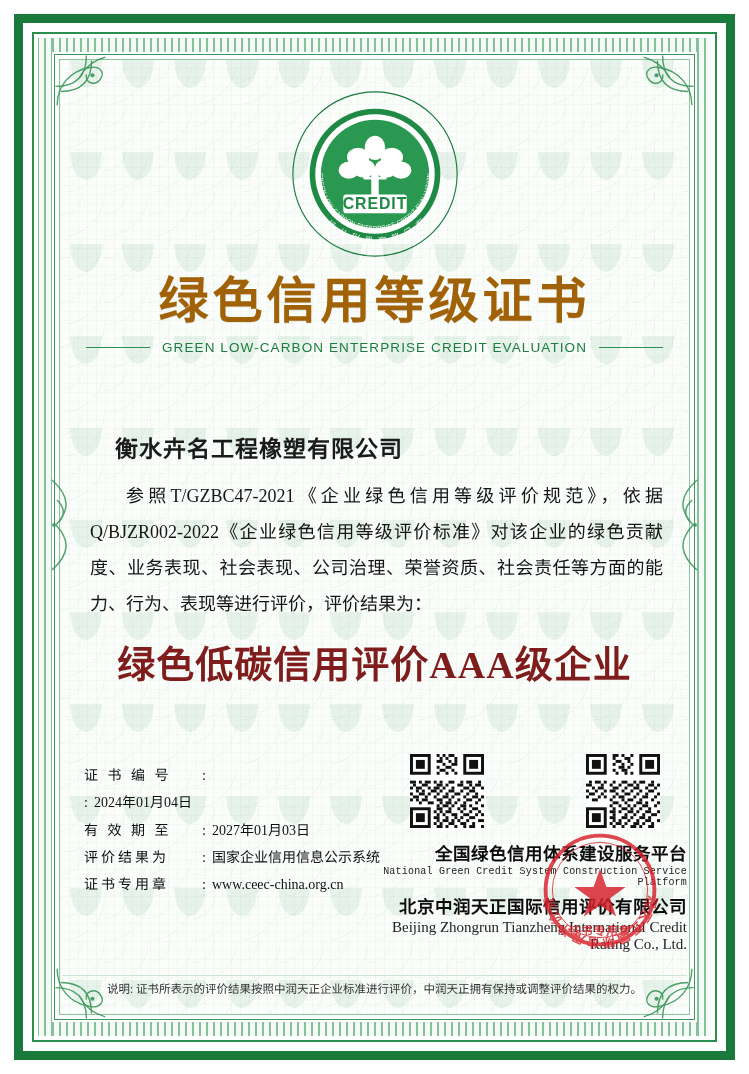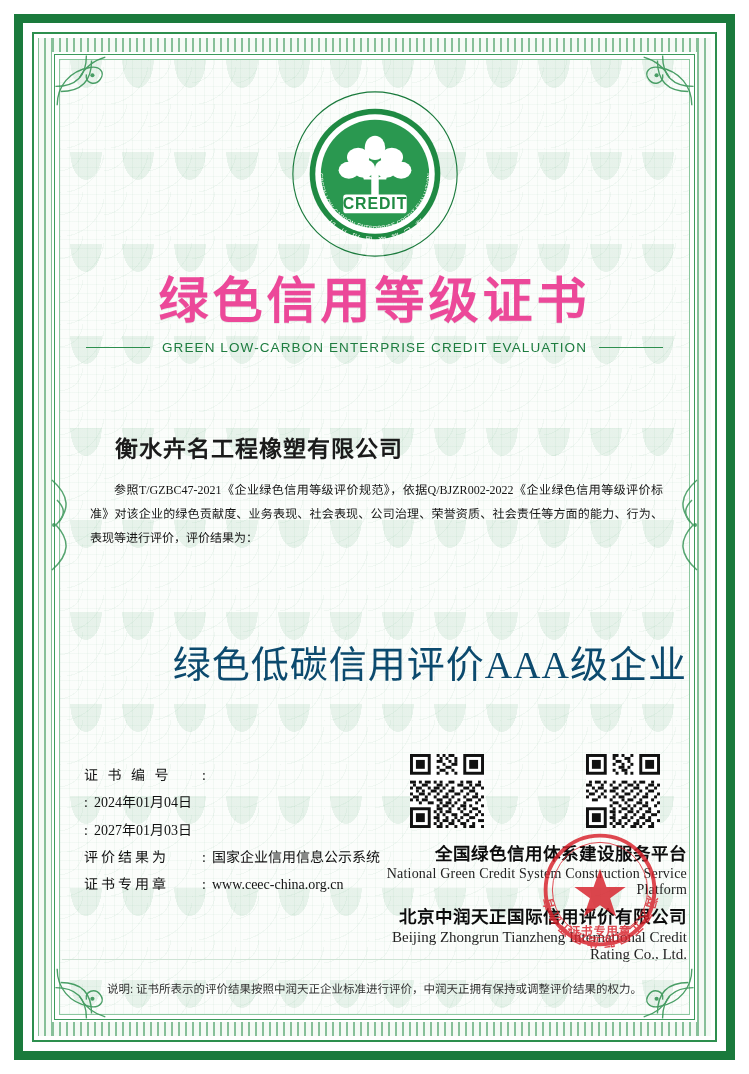--- a/index.html
+++ b/index.html
@@ -126,21 +126,21 @@
   
   .title-main {
     position: absolute;
     top: 212px;
     left: 0; right: 0;
     text-align: center;
     font-size: 50px;
     line-height: 1.1;
     letter-spacing: 4px;
     font-weight: bold;
-    color: #ec4899;
+    color: #a16207;
     font-family: "Liberation Serif", "DejaVu Serif", serif;
     text-shadow: 0 1px 0 rgba(0,0,0,0.08);
   }
   .title-sub-row {
     position: absolute;
     top: 278px;
     left: 0; right: 0;
     display: flex;
     align-items: center;
     justify-content: center;
@@ -170,38 +170,38 @@
     color: #1b1b1b;
     margin-left: 25px;
   }
 
   
   .para {
     position: absolute;
     top: 416px;
     left: 28px;
     right: 24px;
-    font-size: 12px;
+    font-size: 18px;
     line-height: 2.0;
     color: #151515;
     text-align: justify;
     text-indent: 2em;
     font-family: "Liberation Serif", "DejaVu Serif", serif;
   }
 
   
   .grade {
     position: absolute;
     top: 572px;
     left: 0; right: 0;
-    text-align: right;
+    text-align: center;
     font-size: 38px;
-    font-weight: normal;
+    font-weight: bold;
     letter-spacing: 1px;
-    color: #0c4a6e;
+    color: #7f1d1d;
     font-family: "Liberation Serif", "DejaVu Serif", serif;
   }
 
   
   .info {
     position: absolute;
     left: 22px;
     top: 700px;
     font-size: 14px;
     color: #111;
@@ -233,25 +233,25 @@
     top: 778px;
     text-align: right;
   }
   .issuer .cn1 {
     font-size: 17.5px;
     font-weight: bold;
     color: #0c0c0c;
     letter-spacing: .5px;
   }
   .issuer .en1 {
-    font-size: 14px;
+    font-size: 10px;
     color: #222;
     letter-spacing: .2px;
     margin-top: 1px;
-    font-family: Liberation Serif, serif;
+    font-family: Liberation Mono, monospace;
   }
   .issuer .cn2 {
     font-size: 17.5px;
     font-weight: bold;
     color: #0c0c0c;
     margin-top: 5px;
     letter-spacing: .5px;
   }
   .issuer .en2 {
     font-size: 15px;
@@ -272,21 +272,21 @@
 
   
   .note {
     position: absolute;
     left: 0; right: 0;
     bottom: 16px;
     text-align: center;
     font-size: 11.5px;
     color: #333;
     border-top: 1px solid #cfe3d5;
-    padding-top: 20px;
+    padding-top: 4px;
   }
 </style>
 </head>
 <body>
 
 <div class="cert">
 
   <div class="border-outer"></div>
   <div class="border-mid"></div>
   <div class="border-inner-band"></div>
@@ -400,20 +400,21 @@
     <div class="info">
       <div class="info-row">
         <span class="info-label">证 书 编 号</span>
         <span class="info-colon">:</span>
       </div>
       <div class="info-row">
         <span class="info-colon">:</span>
         <span class="info-value">2024年01月04日</span>
       </div>
       <div class="info-row">
+        <span class="info-label">有 效 期 至</span>
         <span class="info-colon">:</span>
         <span class="info-value">2027年01月03日</span>
       </div>
       <div class="info-row">
         <span class="info-label">评价结果为</span>
         <span class="info-colon">:</span>
         <span class="info-value">国家企业信用信息公示系统</span>
       </div>
       <div class="info-row">
         <span class="info-label">证书专用章</span>

